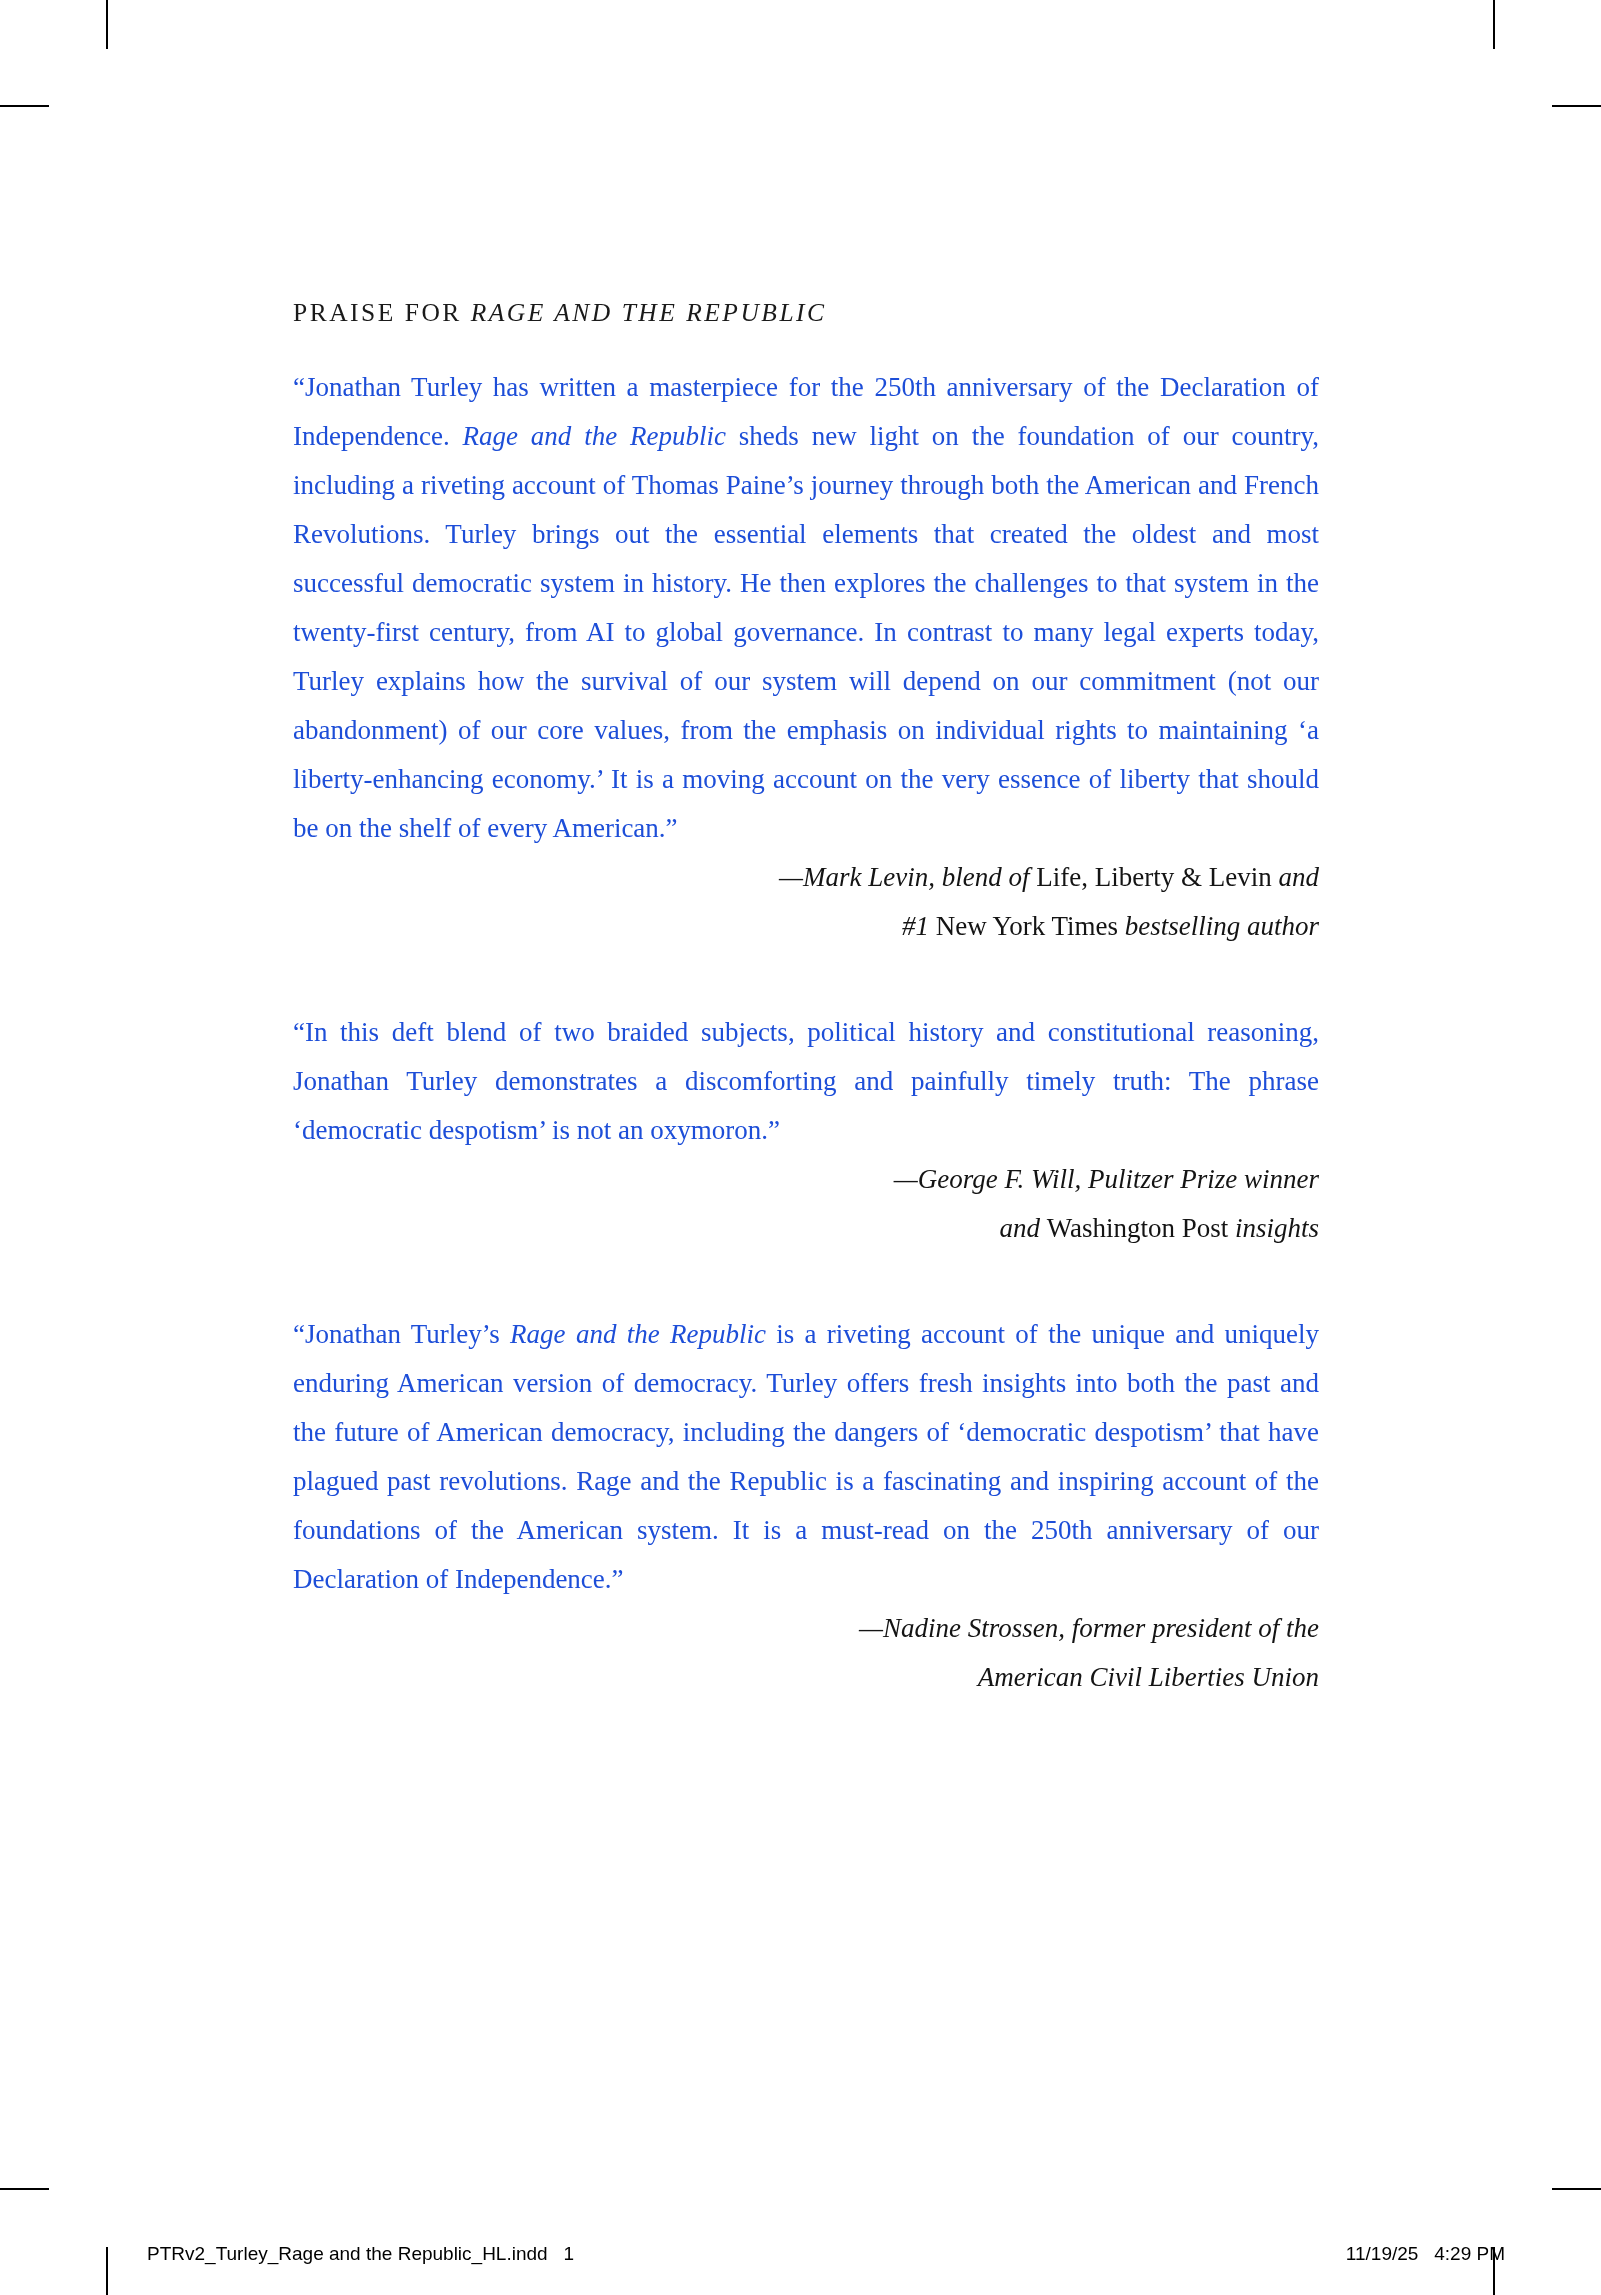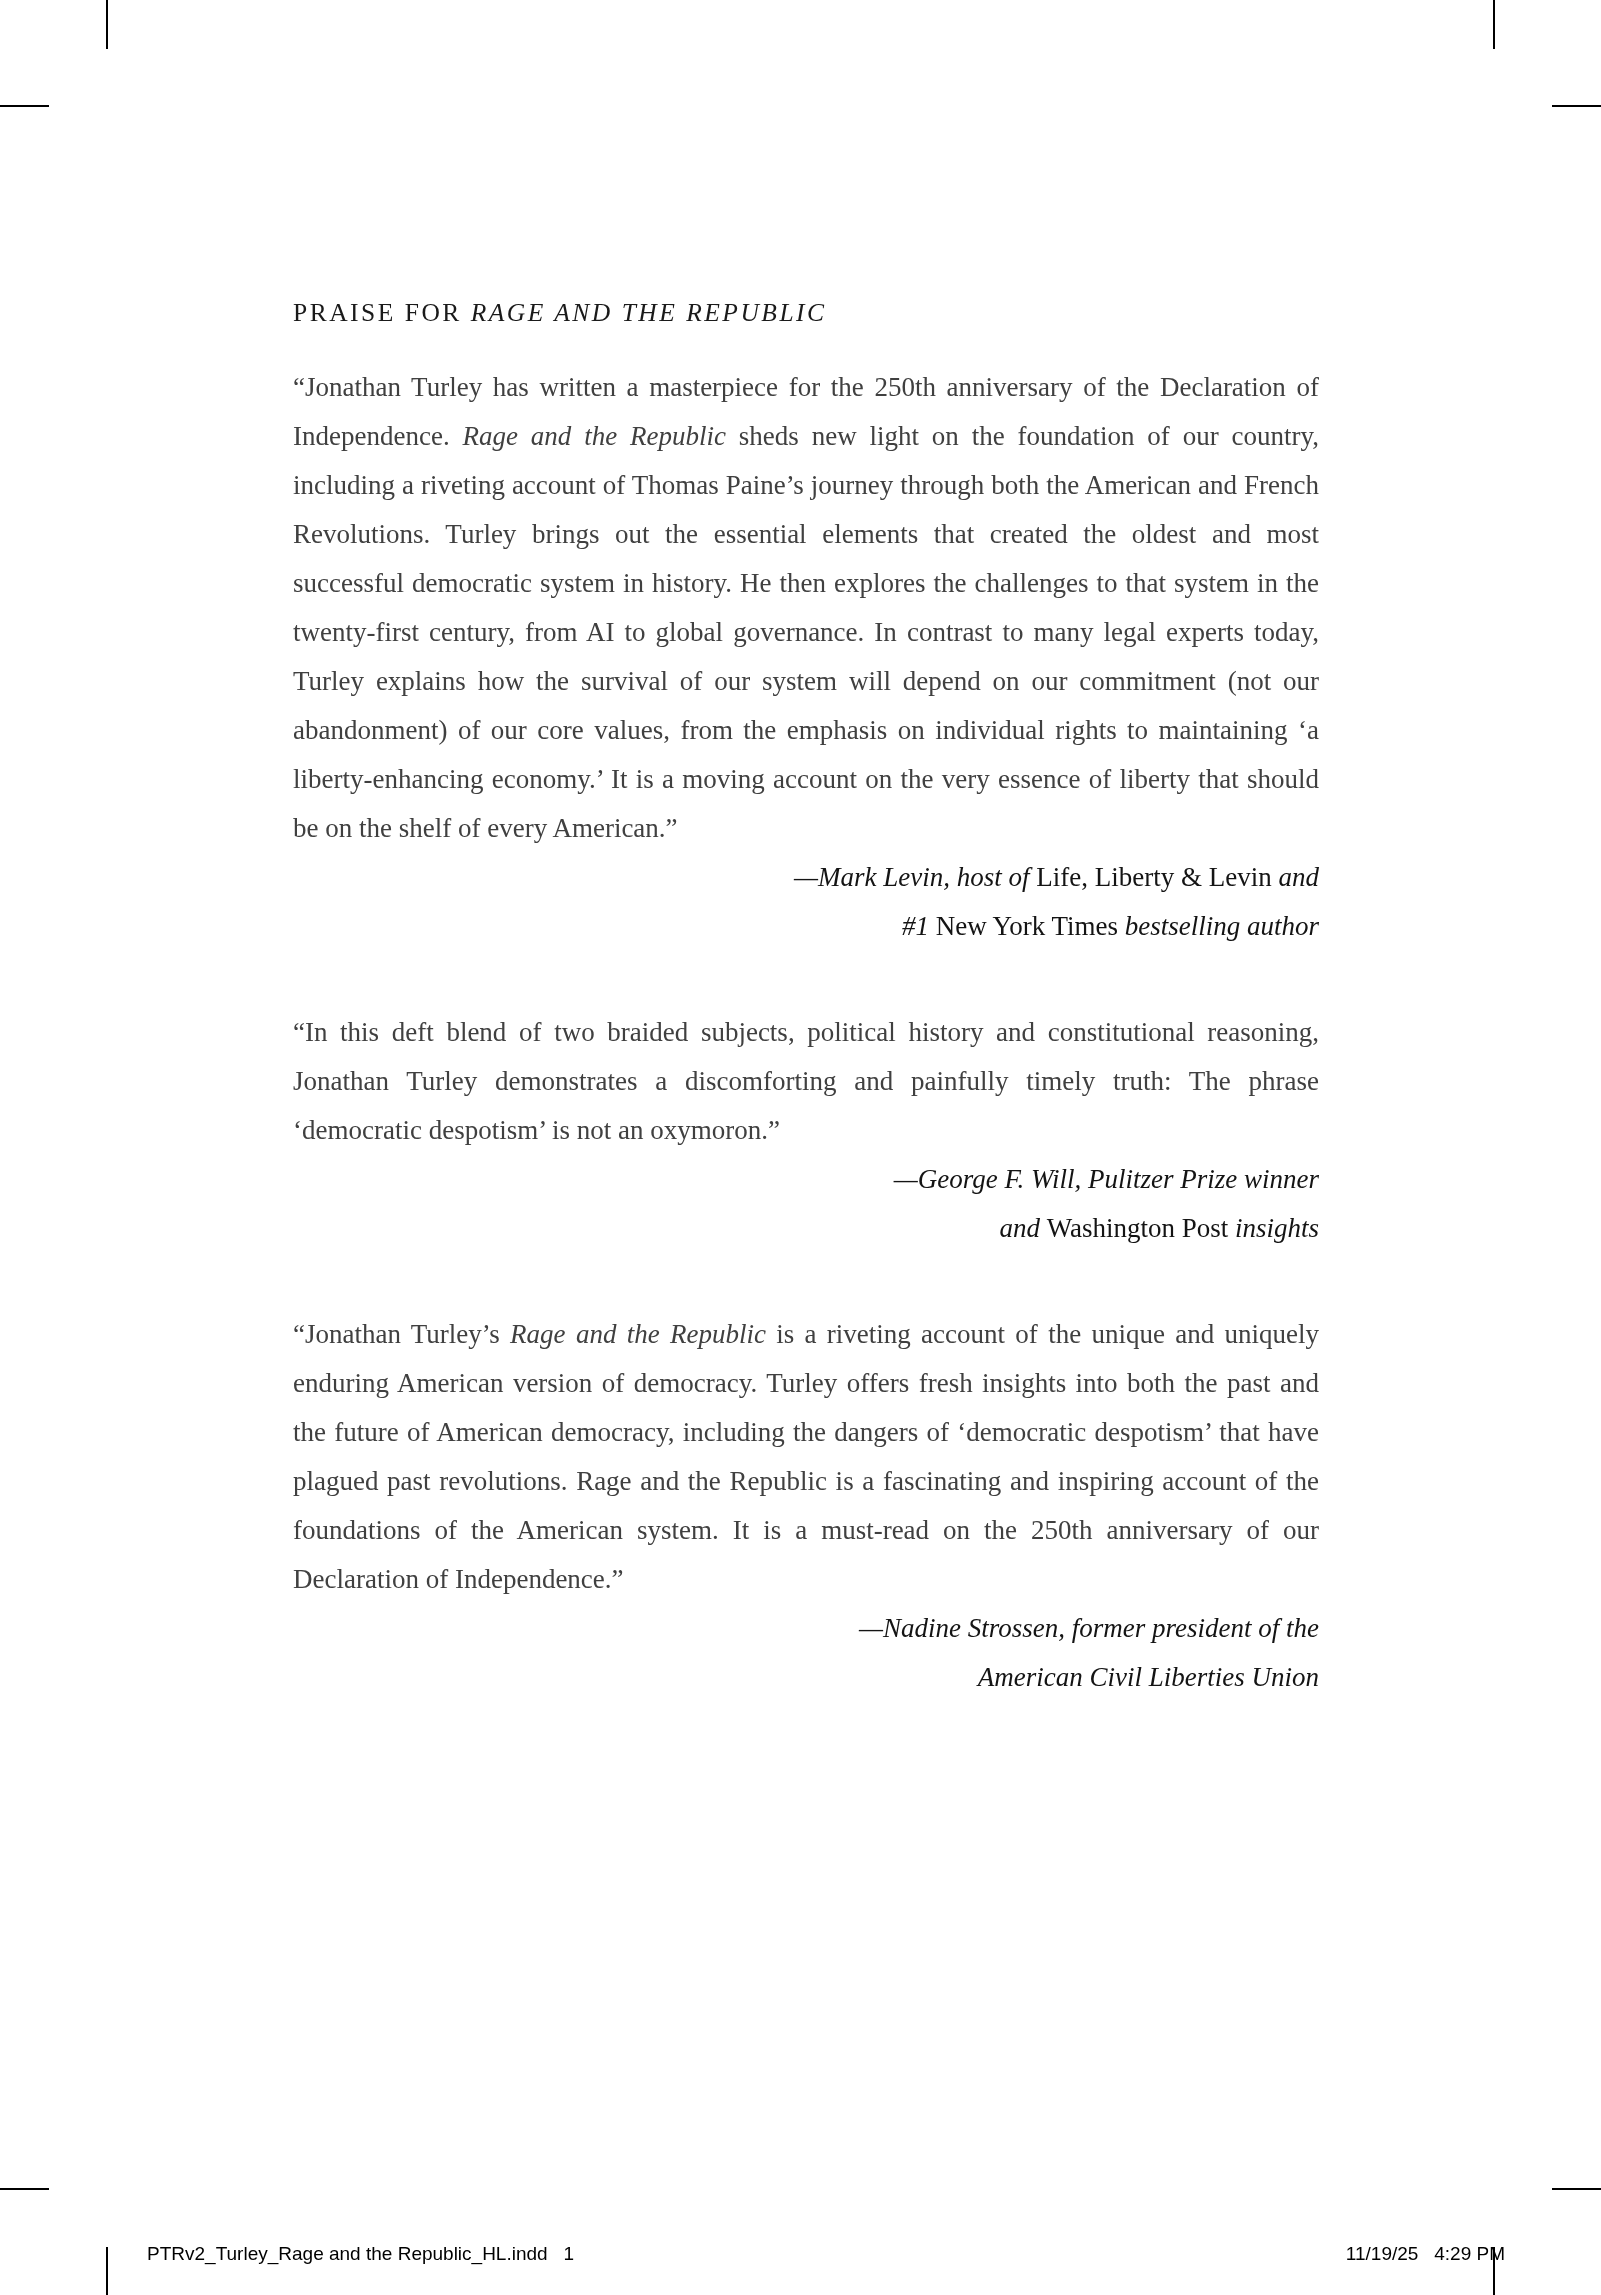--- a/index.html
+++ b/index.html
@@ -65,21 +65,21 @@
   }
 
   .blurb { margin-bottom: 0; }
   .blurb + .blurb { margin-top: 57px; }
 
   .blurb-text {
     font-size: 27px;
     line-height: 49px;
     text-align: justify;
     text-justify: inter-word;
-    color: #404040;
+    color: #1d4ed8;
     margin: 0;
     hyphens: manual;
   }
 
   .attribution {
     font-size: 27px;
     line-height: 49px;
     text-align: right;
     font-style: italic;
     color: #141414;
@@ -129,21 +129,21 @@
 <div class="crop crop-h cm-br-h"></div>
 
 <div class="page">
 
   <div class="praise-heading"><span>PRAISE FOR </span><span class="ttl">RAGE AND THE REPUBLIC</span></div>
 
   <div class="blurbs">
 
     <div class="blurb">
       <p class="blurb-text"><span>“Jonathan Turley has written a masterpiece for the 250th anniversary of the Declaration of Independence. </span><em class="work">Rage and the Republic</em><span> sheds new light on the foundation of our country, including a riveting account of Thomas Paine’s journey through both the American and French Revolutions. Turley brings out the essential elements that created the oldest and most successful democratic system in history. He then explores the challenges to that system in the twenty-first century, from AI to global governance. In contrast to many legal experts today, Turley explains how the survival of our system will depend on our commitment (not our abandonment) of our core values, from the emphasis on individual rights to maintaining ‘a liberty-enhancing economy.’ It is a moving account on the very essence of liberty that should be on the shelf of every American.”</span></p>
-      <p class="attribution"><span class="ital">—Mark Levin, host of </span><span class="roman">Life, Liberty &amp; Levin</span><span class="ital"> and</span></p>
+      <p class="attribution"><span class="ital">—Mark Levin, blend of </span><span class="roman">Life, Liberty &amp; Levin</span><span class="ital"> and</span></p>
       <p class="attribution"><span class="ital">#1 </span><span class="roman">New York Times</span><span class="ital"> bestselling author</span></p>
     </div>
 
     <div class="blurb">
       <p class="blurb-text"><span>“In this deft blend of two braided subjects, political history and constitutional reasoning, Jonathan Turley demonstrates a discomforting and painfully timely truth: The phrase ‘democratic despotism’ is not an oxymoron.”</span><em class="work"></em><span></span></p>
       <p class="attribution"><span class="ital">—George F. Will, Pulitzer Prize winner</span><span class="roman"></span><span class="ital"></span></p>
       <p class="attribution"><span class="ital">and </span><span class="roman">Washington Post</span><span class="ital"> insights</span></p>
     </div>
 
     <div class="blurb">

